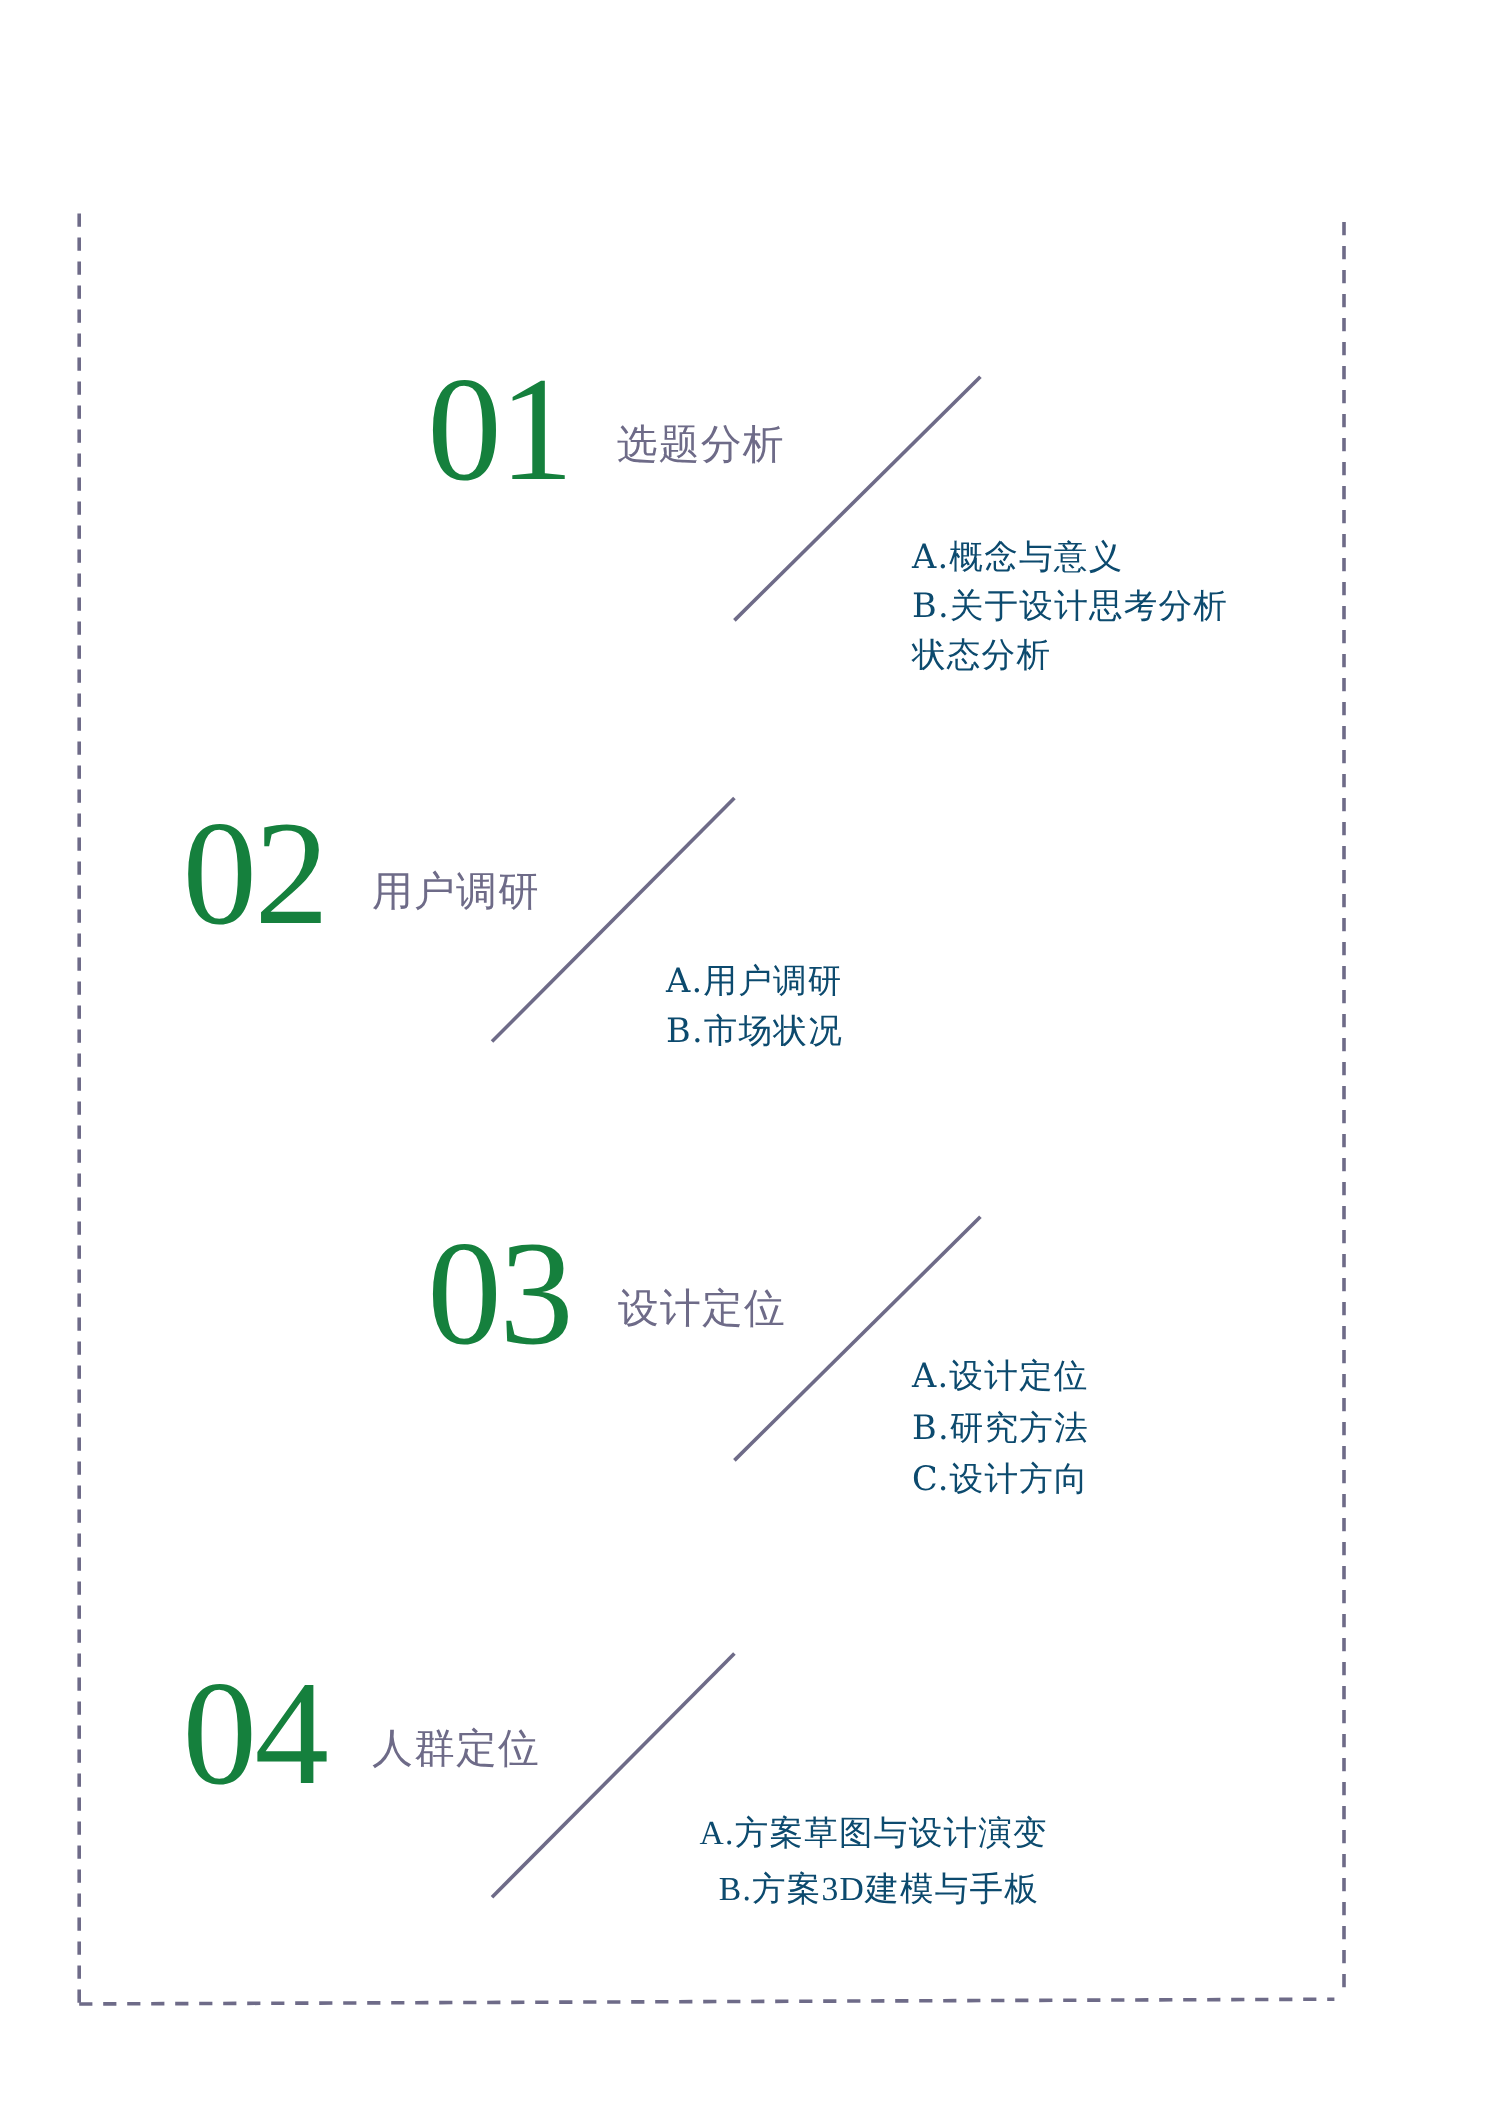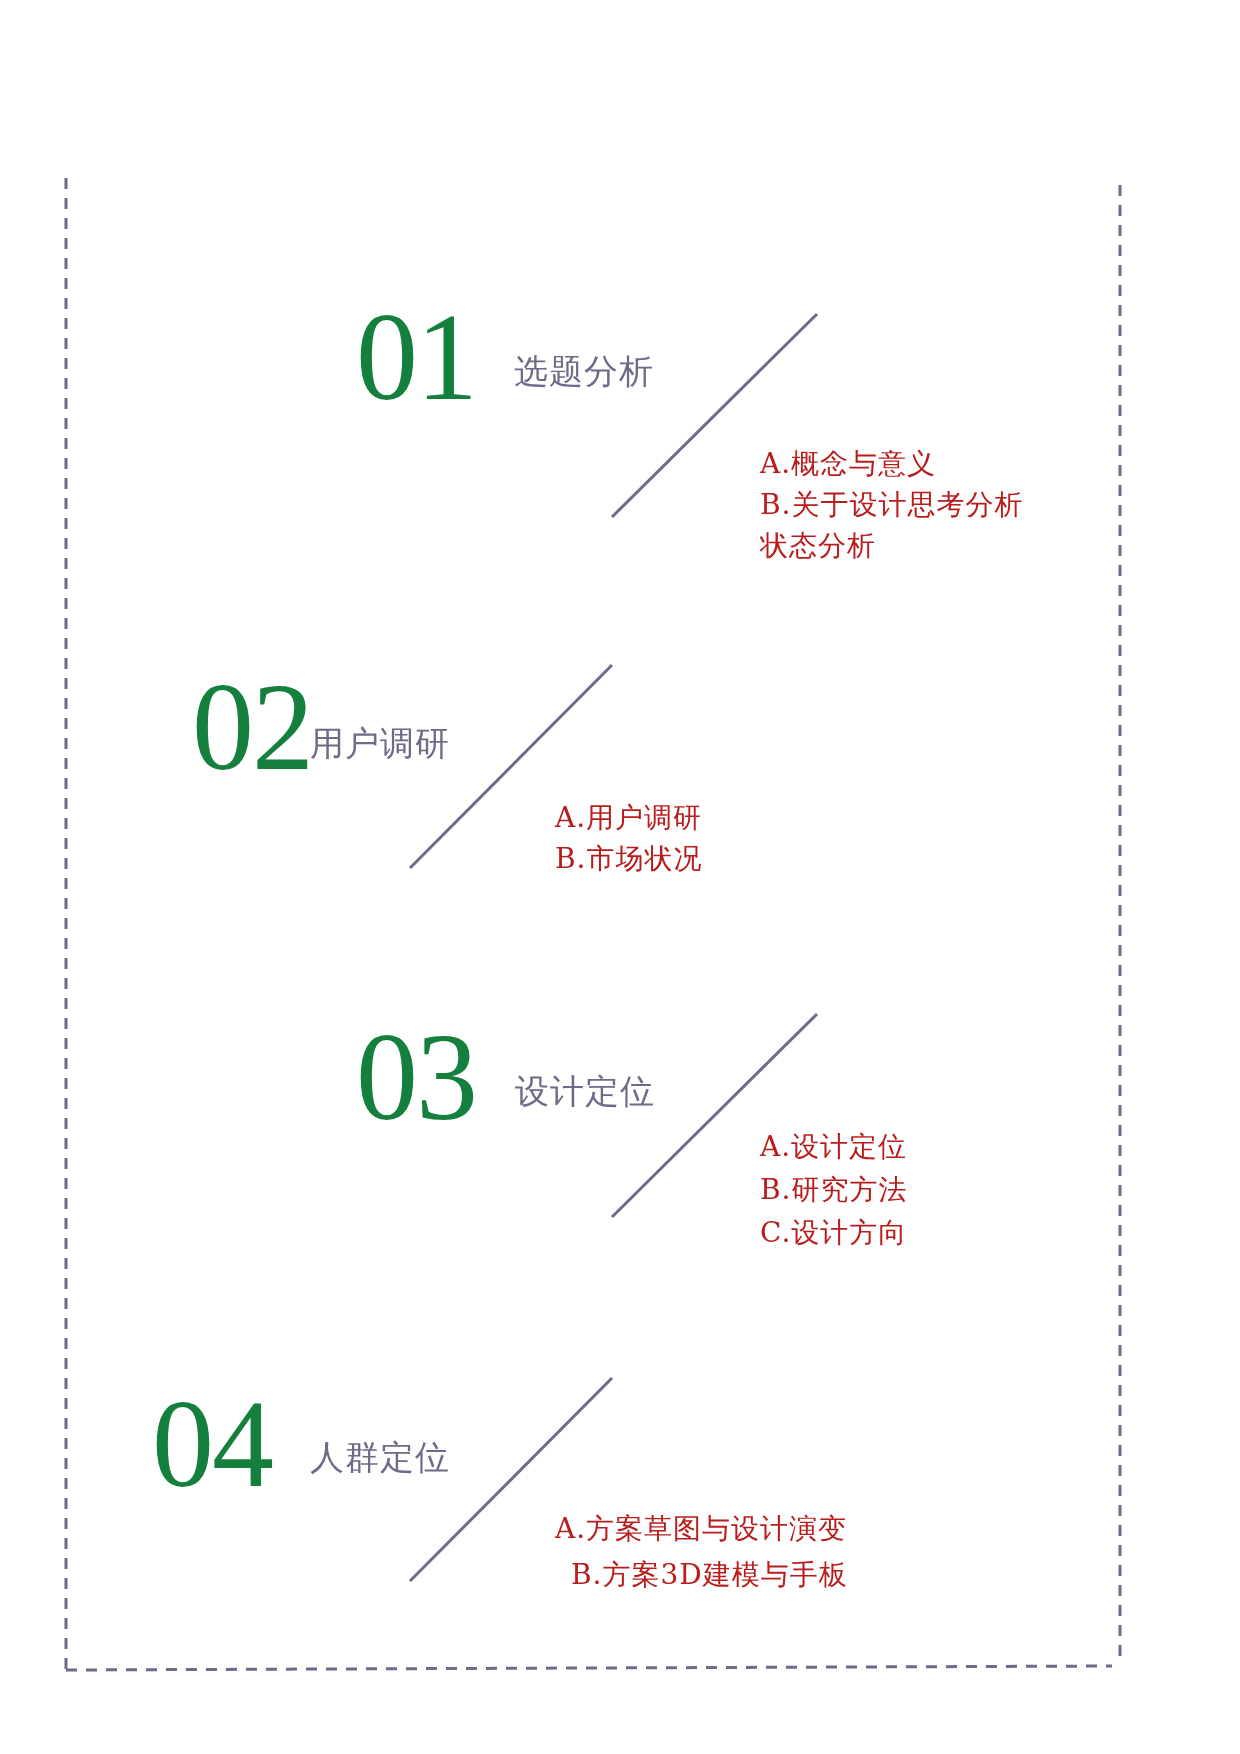--- a/index.html
+++ b/index.html
@@ -2,21 +2,21 @@
 <html><head>
 <meta charset="utf-8">
 <style>
   html, body { margin:0; padding:0; background:#ffffff; }
   body { width:1240px; height:1754px; position:relative; overflow:hidden;
          font-family:"DejaVu Serif", "Liberation Serif", serif; color:#6e6b88; }
   .num { position:absolute; font-family:"Liberation Serif", "DejaVu Serif", serif;
          font-size:124px; line-height:1; color:#15803d; letter-spacing:-2px; }
   .title { position:absolute; font-size:34px; line-height:1; color:#6e6b88;
            font-family:"DejaVu Serif", serif; letter-spacing:1px; }
-  .sub { position:absolute; font-size:28px; line-height:41px; color:#b91c1c;
+  .sub { position:absolute; font-size:28px; line-height:41px; color:#0c4a6e;
          font-family:"DejaVu Serif", serif; letter-spacing:1px; white-space:nowrap; }
   .sub div { margin:0; }
   svg.lines { position:absolute; left:0; top:0; }
 </style>
 </head>
 <body>
 
 <svg class="lines" width="1240" height="1754">
 
   <line x1="66" y1="178" x2="66" y2="1670" stroke="#6e6b88" stroke-width="3" stroke-dasharray="11,9"></line>
@@ -33,38 +33,38 @@
   <div class="num" style="left:356px; top:296px;">01</div>
   <div class="title" style="left:514px; top:354px;text-align:right;">选题分析</div>
   <div class="sub" style="left:760px; top:443px;">
     <div>A.概念与意义</div>
     <div>B.关于设计思考分析</div>
     <div>状态分析</div>
   </div>
 </div>
 
 <div>
-  <div class="num" style="left:152px; top:666px;margin-left:40px;">02</div>
+  <div class="num" style="left:152px; top:666px;">02</div>
   <div class="title" style="left:310px; top:726px;">用户调研</div>
   <div class="sub" style="left:555px; top:797px;">
     <div>A.用户调研</div>
     <div>B.市场状况</div>
   </div>
 </div>
 
 <div>
   <div class="num" style="left:356px; top:1016px;">03</div>
   <div class="title" style="left:515px; top:1074px;">设计定位</div>
   <div class="sub" style="left:760px; top:1125px; line-height:43px;">
     <div>A.设计定位</div>
     <div>B.研究方法</div>
     <div>C.设计方向</div>
   </div>
 </div>
 
 <div>
   <div class="num" style="left:152px; top:1383px;">04</div>
   <div class="title" style="left:310px; top:1440px;">人群定位</div>
-  <div class="sub" style="left:555px; top:1506px; line-height:46px;">
+  <div class="sub" style="left:583px; top:1506px; line-height:46px;font-family:Liberation Serif, serif;">
     <div>A.方案草图与设计演变</div>
     <div style="padding-left:16px;">B.方案3D建模与手板</div>
   </div>
 </div>
 
 </body></html>

